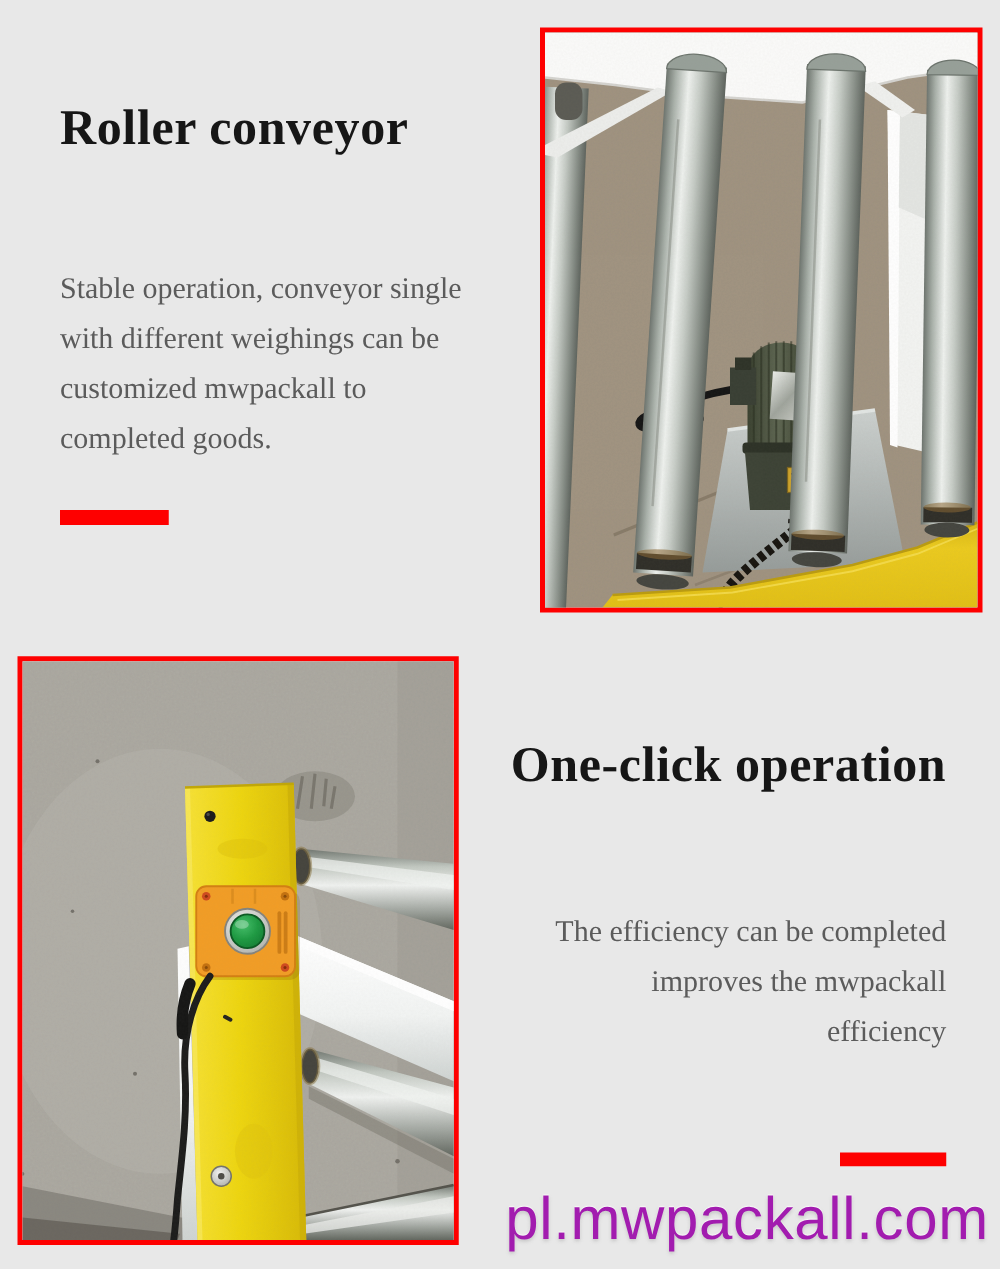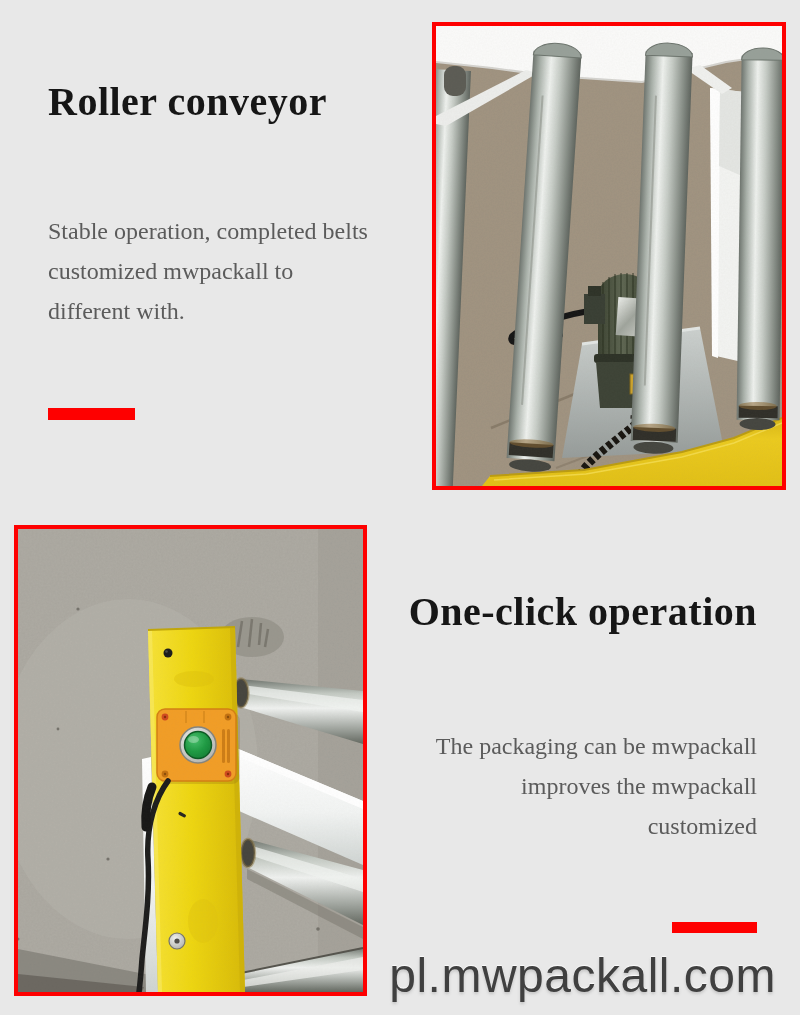--- a/index.html
+++ b/index.html
@@ -23,35 +23,36 @@
   #oneclick-text{right:43px;top:726px;text-align:right;}
   .ln{display:block;}
   .red-bar{position:absolute;background:#fe0000;}
   #roller-bar{left:48px;top:408px;width:87px;height:12px;}
   #oneclick-bar{right:43px;top:922px;width:85px;height:11px;}
   .photo{position:absolute;border:4px solid #fe0000;padding:0;margin:0;line-height:0;}
   #photo-rollers{left:432px;top:22px;}
   #photo-button{left:14px;top:525px;}
   .photo svg{display:block;}
   .watermark{
-    position:absolute;right:24px;top:951px;
+    position:absolute;right:9px;top:951px;
     font:400 48px/1.05 "Liberation Sans",sans-serif;
-    color:#404040;letter-spacing:.5px;white-space:nowrap;
+    color:#a21caf;letter-spacing:.5px;white-space:nowrap;
     text-shadow:0 2px 3px rgba(140,140,140,.38), 0 -1px 1px rgba(255,255,255,.95);
   }
 </style>
 </head>
 <body>
 
 <div>
   <h1 class="sec-title" id="roller-title">Roller conveyor</h1>
   <p class="body-text" id="roller-text">
-    <span class="ln">Stable operation, completed belts</span>
+    <span class="ln">Stable operation, conveyor single</span>
+    <span class="ln">with different weighings can be</span>
     <span class="ln">customized mwpackall to</span>
-    <span class="ln">different with.</span>
+    <span class="ln">completed goods.</span>
   </p>
   <div class="red-bar" id="roller-bar"></div>
 
   <figure class="photo" id="photo-rollers">
     <svg width="346" height="460" viewBox="0 0 346 460">
       <defs>
         <linearGradient id="arv" x1="0" y1="0" x2="1" y2="0">
           <stop offset="0" stop-color="#6d746e"></stop>
             <stop offset="0.16" stop-color="#a9b1aa"></stop>
           <stop offset="0.38" stop-color="#eff2ef"></stop>
@@ -257,20 +258,20 @@
         </g>
       </g>
       <path d="M150,252 C138,268 128,296 130,330 C132,366 127,400 124,430 C123,444 122,455 121,463" stroke="#1c1c1b" stroke-width="5.5" fill="none" stroke-linecap="round"></path>
       <path d="M134,258 C129,270 127,284 128,298" stroke="#161615" stroke-width="9" stroke-linecap="round" fill="none"></path>
       <rect width="345" height="463" filter="url(#bgn)" opacity="0.1"></rect>
     </svg>
   </figure>
 
   <h1 class="sec-title" id="oneclick-title">One-click operation</h1>
   <p class="body-text" id="oneclick-text">
-    <span class="ln">The packaging can be mwpackall</span>
+    <span class="ln">The efficiency can be completed</span>
     <span class="ln">improves the mwpackall</span>
-    <span class="ln">customized</span>
+    <span class="ln">efficiency</span>
   </p>
   <div class="red-bar" id="oneclick-bar"></div>
 </div>
 
 <div class="watermark">pl.mwpackall.com</div>
 
 </body></html>

